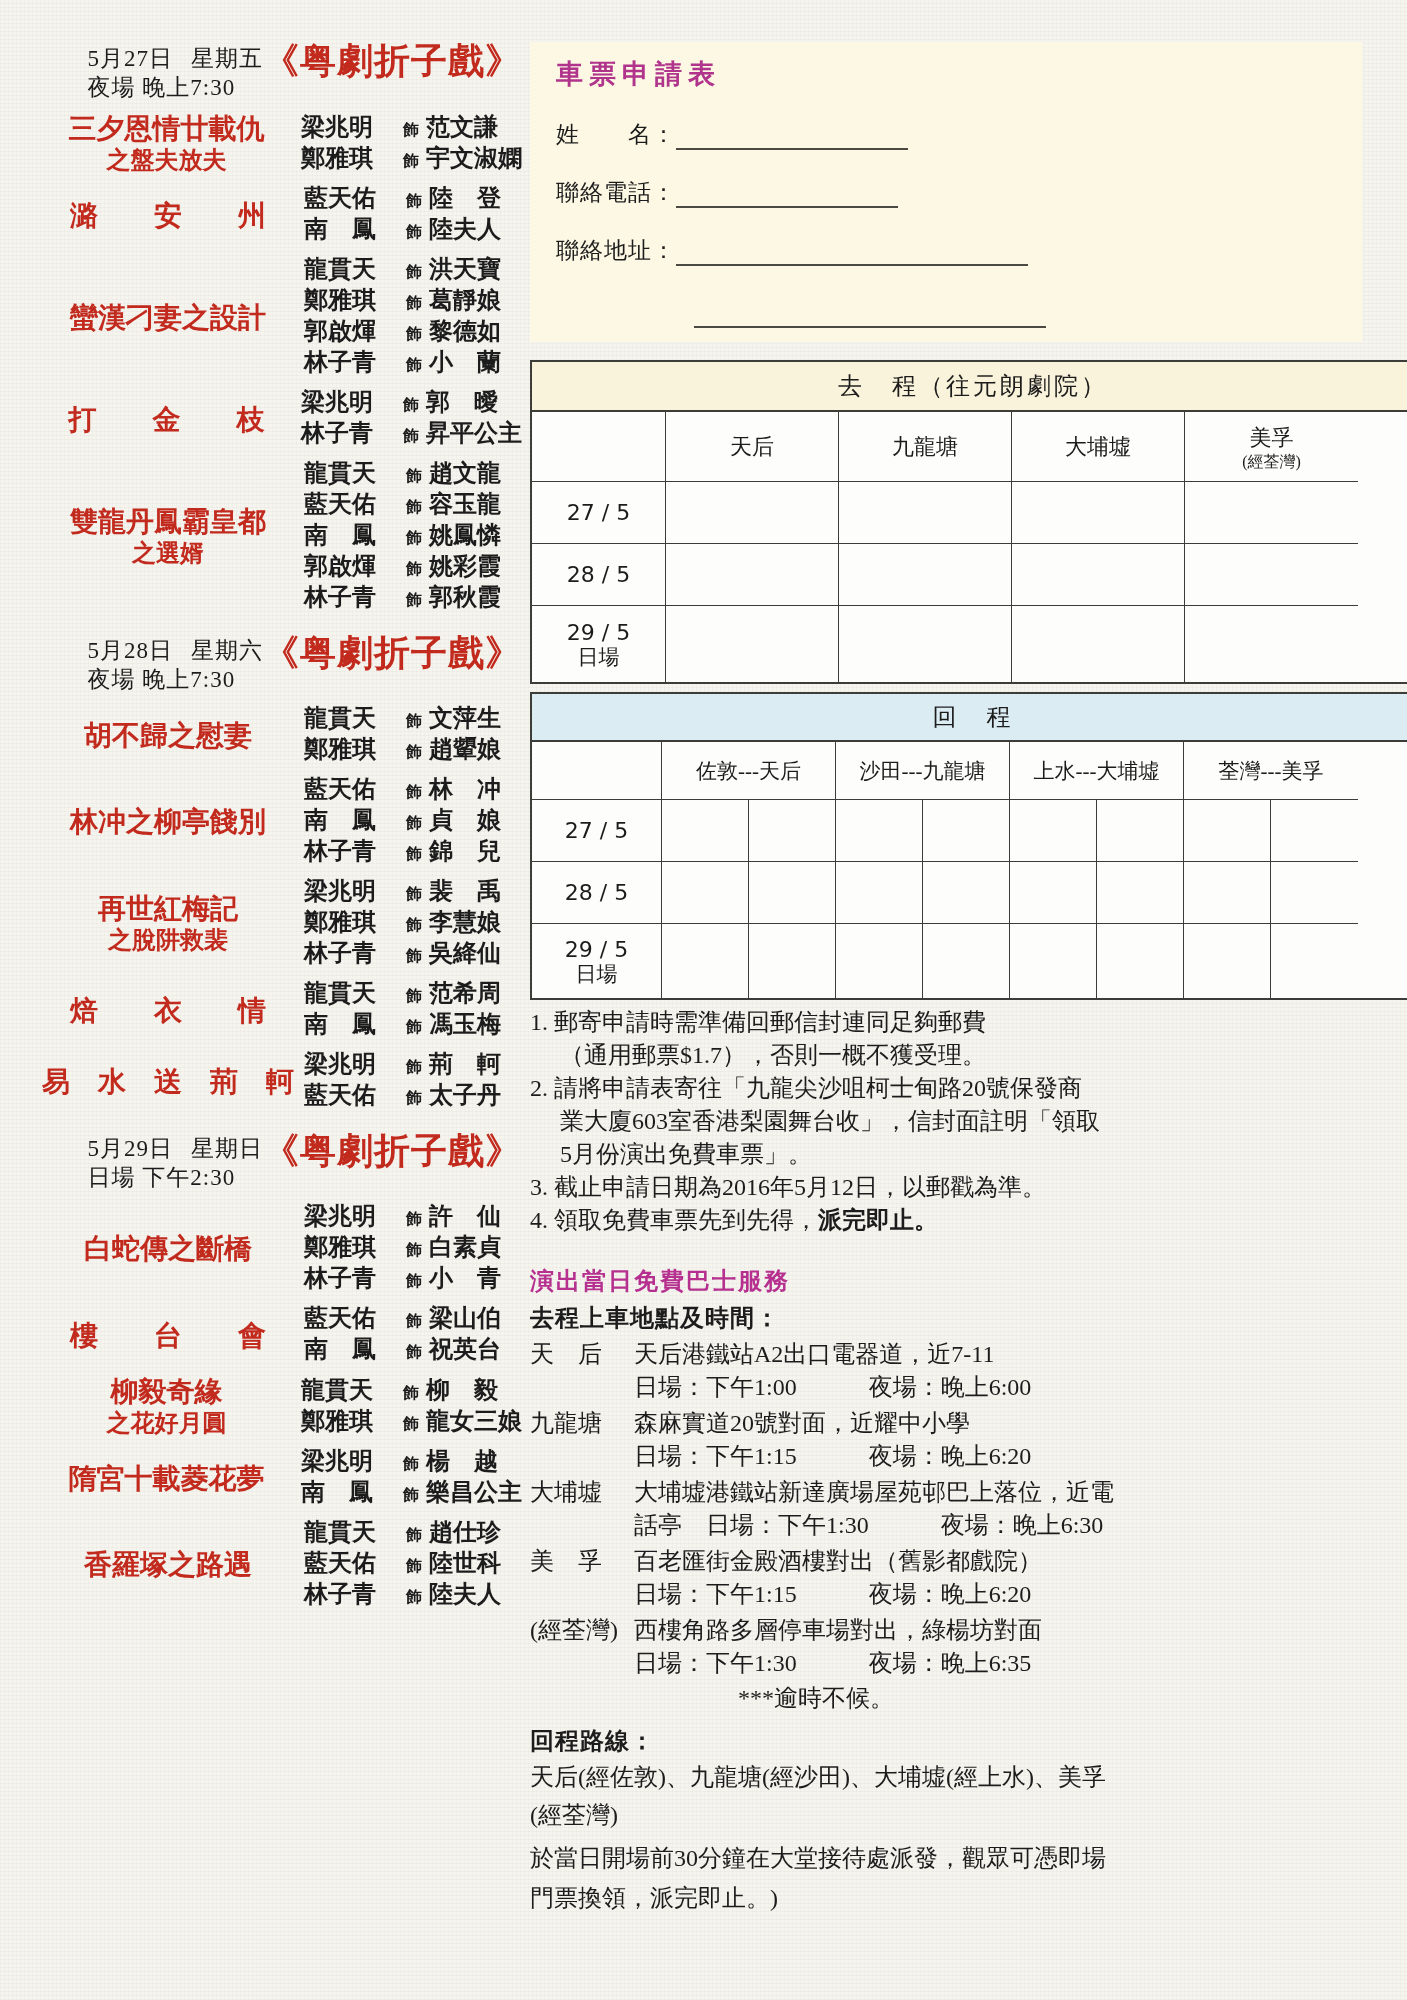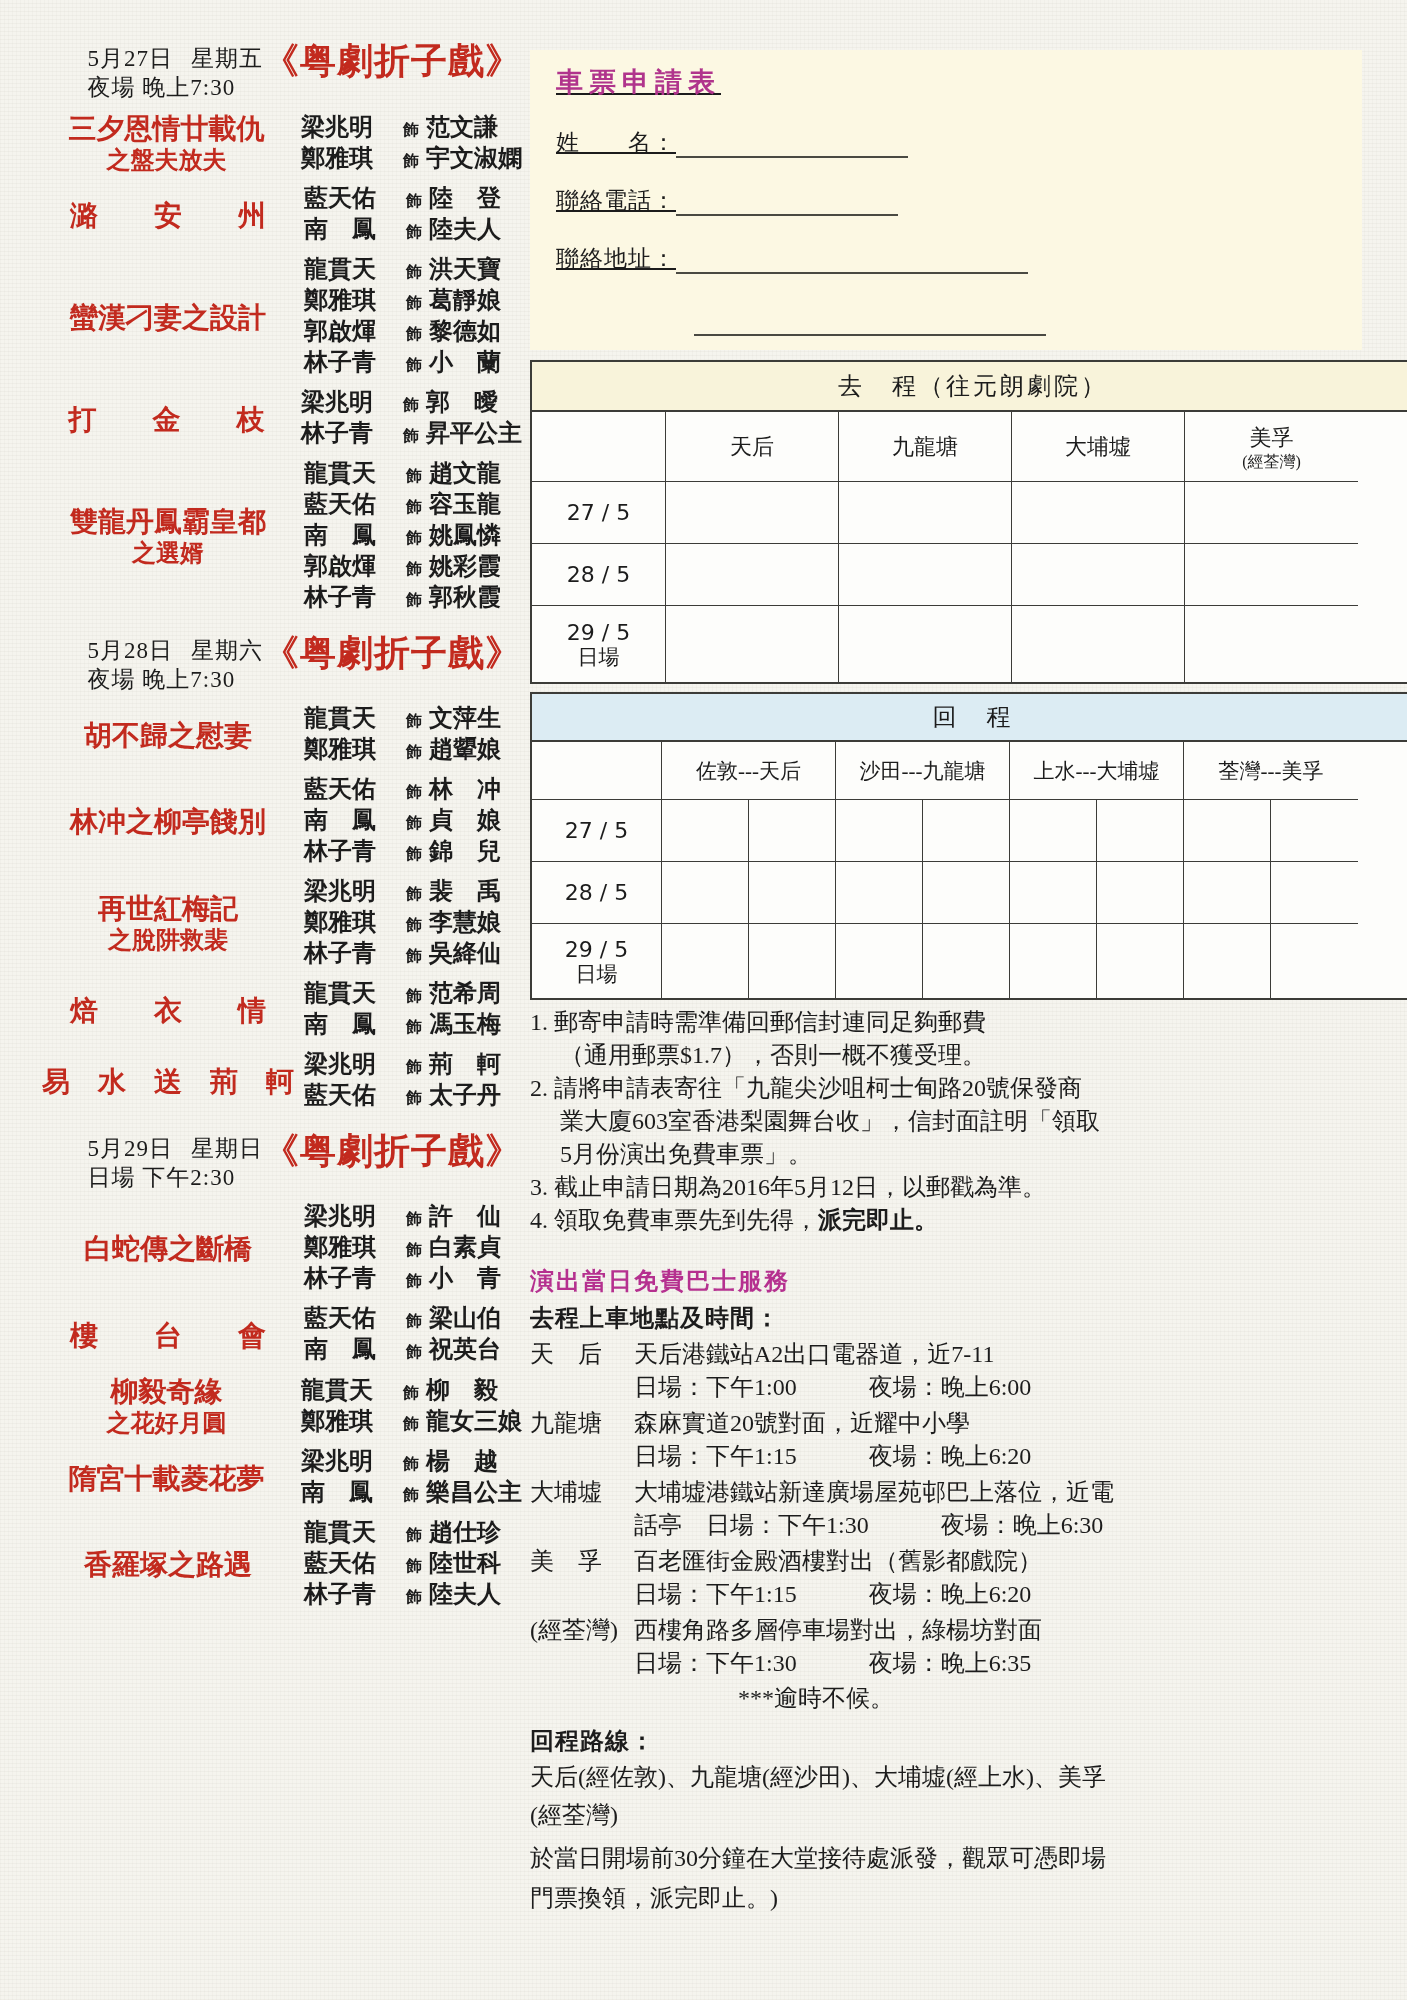--- a/index.html
+++ b/index.html
@@ -25,21 +25,21 @@
   .program-type{color:#c22a1e;font-weight:bold;font-size:36px;line-height:34px;letter-spacing:1px;white-space:nowrap;}
   .play-row{display:flex;align-items:center;margin-bottom:9px;}
   .play-title{width:262px;padding-right:10px;box-sizing:border-box;text-align:center;color:#c22a1e;font-weight:bold;font-size:28px;line-height:33px;}
   .play-title .t2{display:block;font-size:24px;line-height:30px;}
   .cast-list{flex:1;}
   .cast-line{display:flex;align-items:baseline;font-family:"DejaVu Sans","Liberation Sans",sans-serif;font-weight:bold;font-size:24px;line-height:29px;white-space:nowrap;}
   .actor{display:inline-block;width:100px;}
   .shi{font-size:16px;margin:0 7px 0 2px;font-weight:700;}
   .role{display:inline-block;}
   
-  .form-panel{position:absolute;left:530px;top:50px;width:832px;height:300px;box-sizing:border-box;background:#fcf8e3;padding:14px 26px;text-decoration:underline;}
+  .form-panel{position:absolute;left:530px;top:42px;width:832px;height:300px;box-sizing:border-box;background:#fcf8e3;padding:14px 26px;}
   .form-title{color:#b0348c;font-weight:bold;font-size:27px;letter-spacing:6px;margin-bottom:18px;}
   .field{display:flex;align-items:flex-end;margin-top:26px;font-size:23px;}
   .field-label{letter-spacing:1px;white-space:nowrap;}
   .field-line{border-bottom:2px solid #4a4a42;height:30px;}
   .line-name{width:232px;}
   .line-phone{width:222px;}
   .line-addr{width:352px;}
   .addr2{margin-left:138px;margin-top:30px;}
   
   .btable{position:absolute;left:530px;width:886px;box-sizing:border-box;border:2px solid #3c3c38;background:#fdfdfb;}

